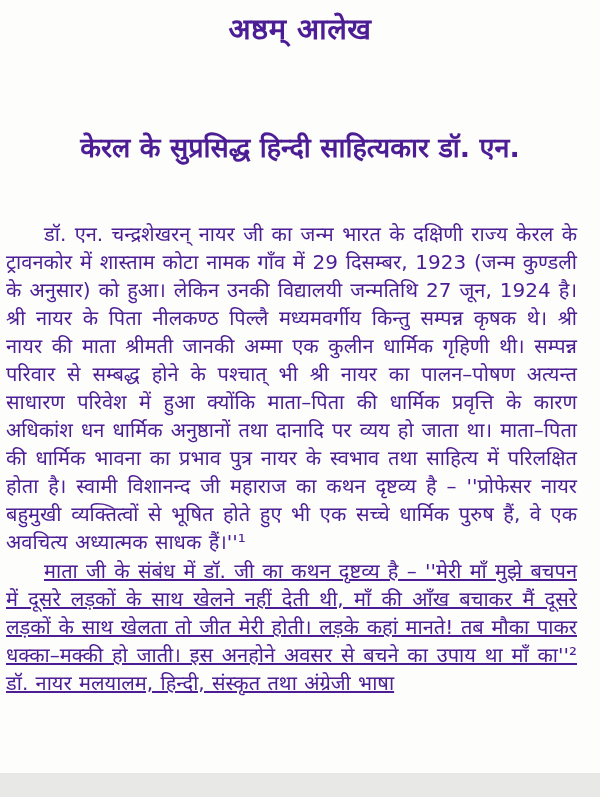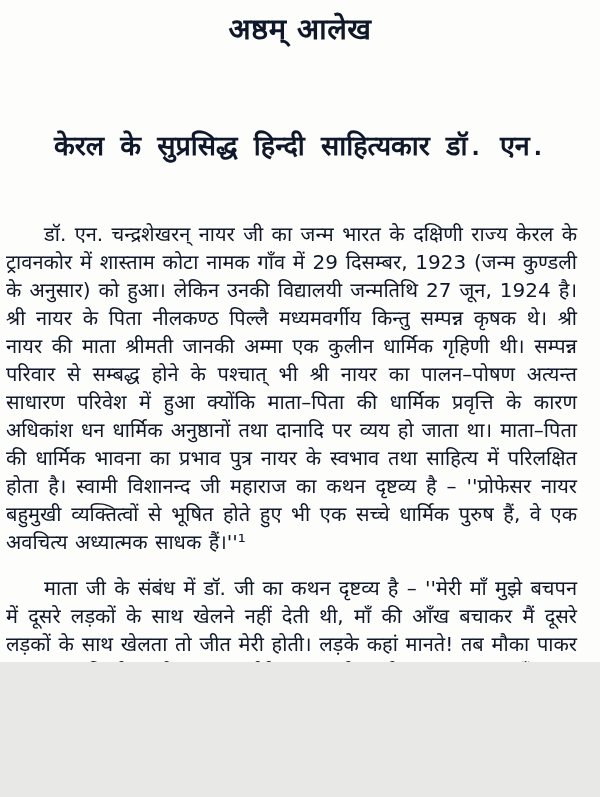--- a/index.html
+++ b/index.html
@@ -3,59 +3,59 @@
 <meta charset="utf-8">
 <style>
   html, body {
     margin: 0;
     padding: 0;
     background: #e8e8e6;
   }
   .doc-page {
     position: relative;
     width: 600px;
-    height: 662px;
+    height: 773px;
     margin: 0 auto;
     background: #fdfdfb;
-    color: #0f172a;
+    color: #4c1d95;
     font-family: "DejaVu Sans", "Liberation Sans", sans-serif;
     overflow: hidden;
     box-sizing: border-box;
   }
   .chapter-title {
     padding-top: 10px;
     text-align: center;
     font-size: 29px;
     line-height: 38px;
     font-weight: bold;
     letter-spacing: 0.5px;
   }
   .article-subtitle {
     margin-top: 78px;
     text-align: center;
     font-weight: bold;
     font-size: 27px;
     line-height: 44px;
     padding: 0 32px;
-    font-family: Liberation Mono, monospace;
   }
   .body-text {
     margin-top: 50px;
     padding: 0 23px 0 6px;
     font-size: 20px;
     line-height: 28px;
     text-align: justify;
     word-spacing: 1px;
   }
   .body-text .para {
     margin: 0;
     text-indent: 38px;
   }
   .body-text .para + .para {
-    margin-top: 18px;
+    margin-top: 1px;
+    text-decoration: underline;
   }
 </style>
 </head>
 <body>
 
 <div class="doc-page">
 
   <div class="chapter-title">अष्ठम् आलेख</div>
 
   <div class="article-subtitle">

